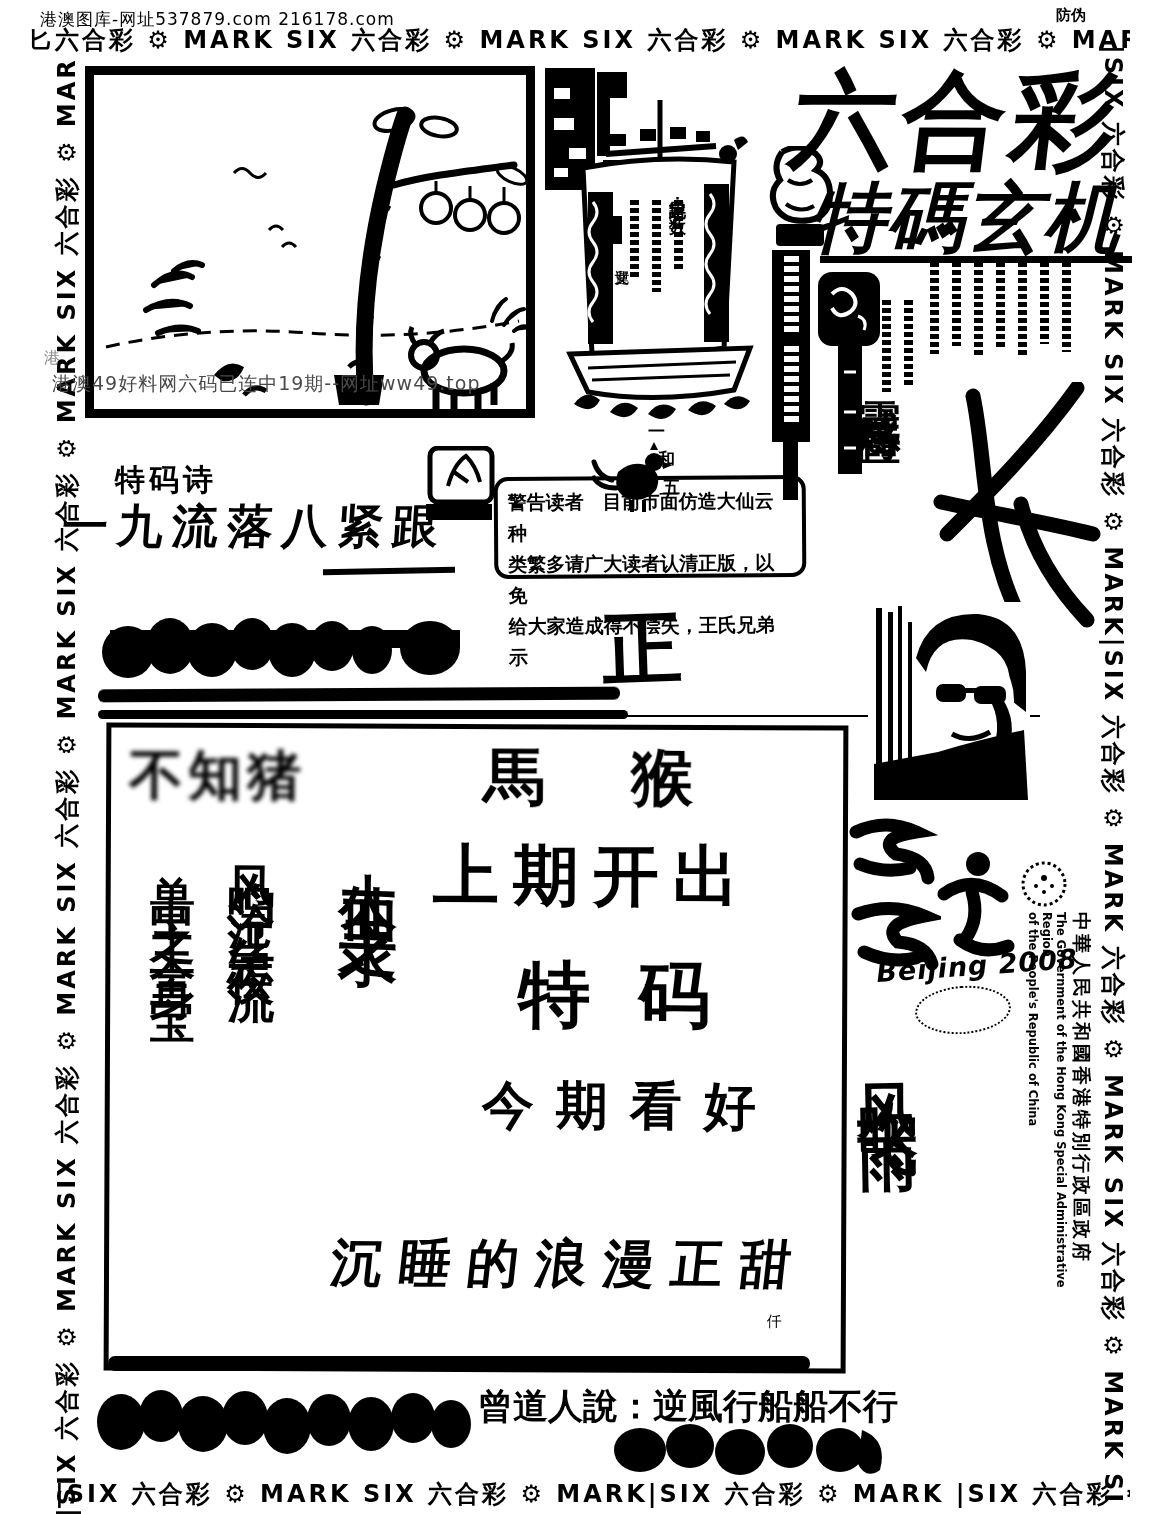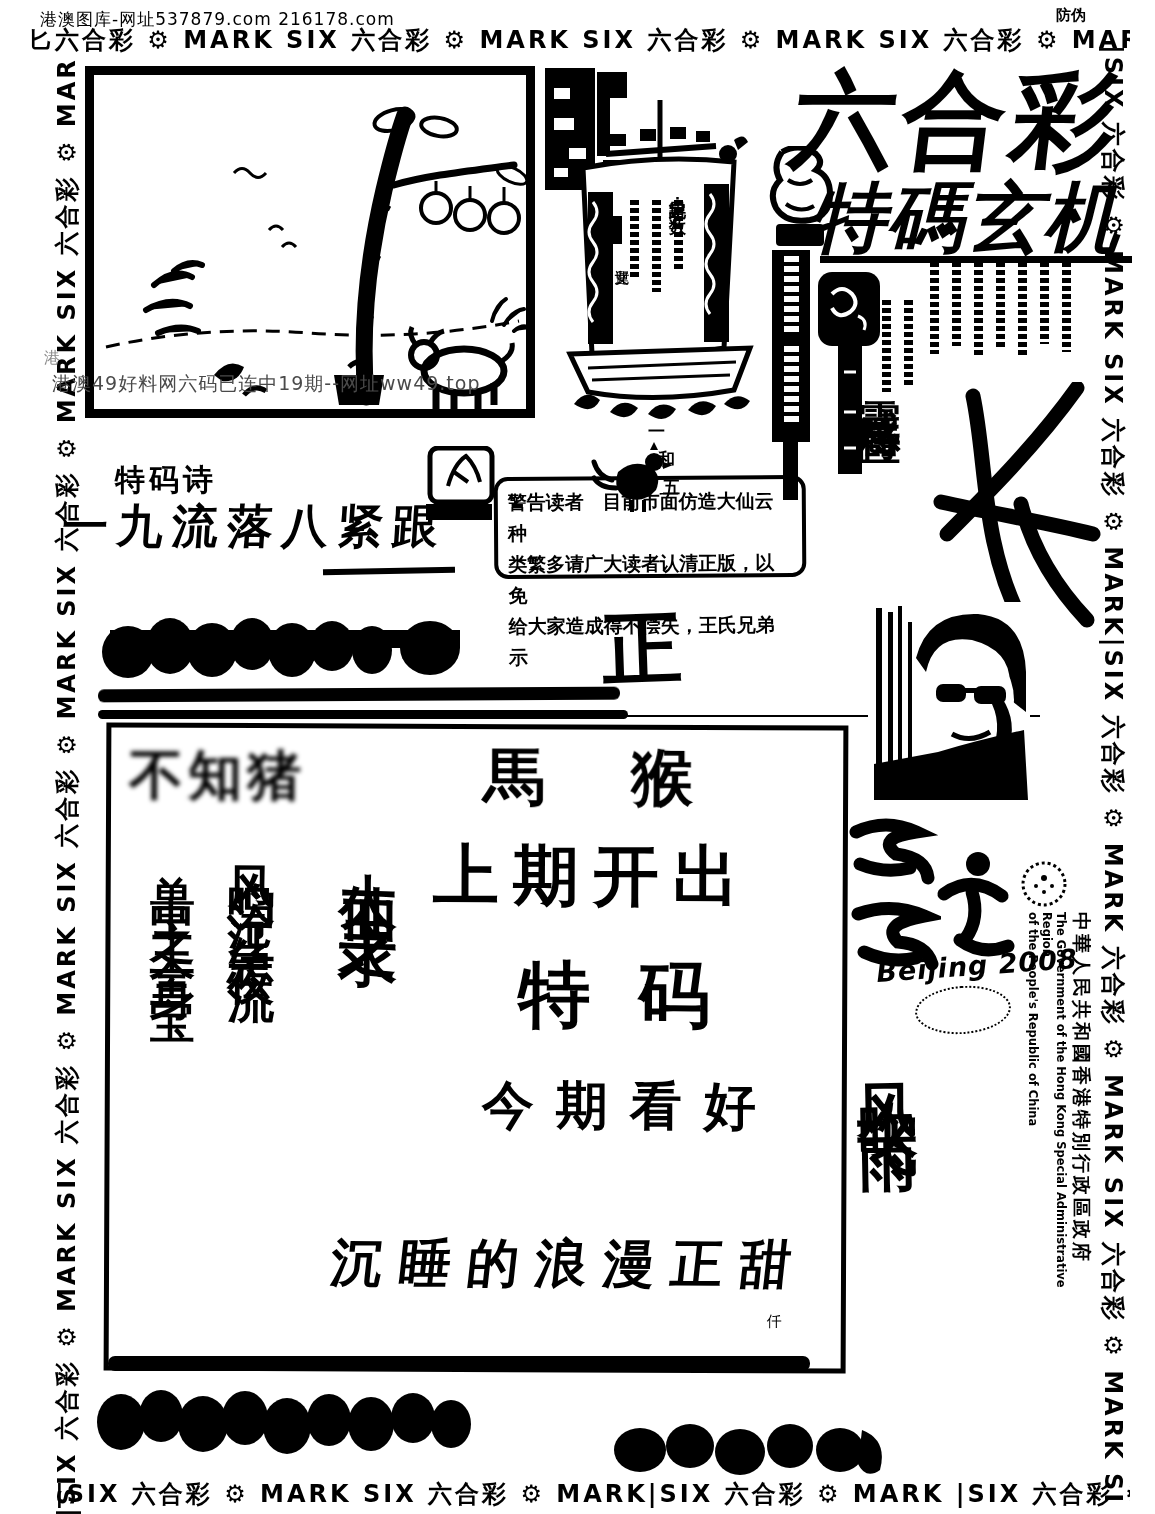--- a/index.html
+++ b/index.html
@@ -343,20 +343,21 @@
         <ellipse cx="66" cy="34" rx="22" ry="26"></ellipse>
       <ellipse cx="108" cy="42" rx="25" ry="28"></ellipse>
         <ellipse cx="150" cy="36" rx="23" ry="27"></ellipse>
       <ellipse cx="192" cy="44" rx="24" ry="28"></ellipse>
         <ellipse cx="234" cy="38" rx="22" ry="26"></ellipse>
       <ellipse cx="276" cy="42" rx="23" ry="27"></ellipse>
         <ellipse cx="318" cy="36" rx="22" ry="25"></ellipse>
       <ellipse cx="356" cy="42" rx="20" ry="24"></ellipse>
     </g>
   </svg>
+  <div class="abs footer-saying">曾道人說：逆風行船船不行</div>
   <svg class="abs blobs" style="left:610px;top:1420px;" width="290" height="62" viewBox="0 0 290 62">
     <g fill="#000">
       <ellipse cx="30" cy="30" rx="26" ry="22"></ellipse>
         <ellipse cx="80" cy="26" rx="24" ry="22"></ellipse>
       <ellipse cx="130" cy="32" rx="25" ry="23"></ellipse>
         <ellipse cx="180" cy="26" rx="23" ry="22"></ellipse>
       <ellipse cx="230" cy="30" rx="24" ry="22"></ellipse>
         <path d="M252 10 q26 10 18 40 q-14 10 -22 -6 z"></path>
     </g>
   </svg>

